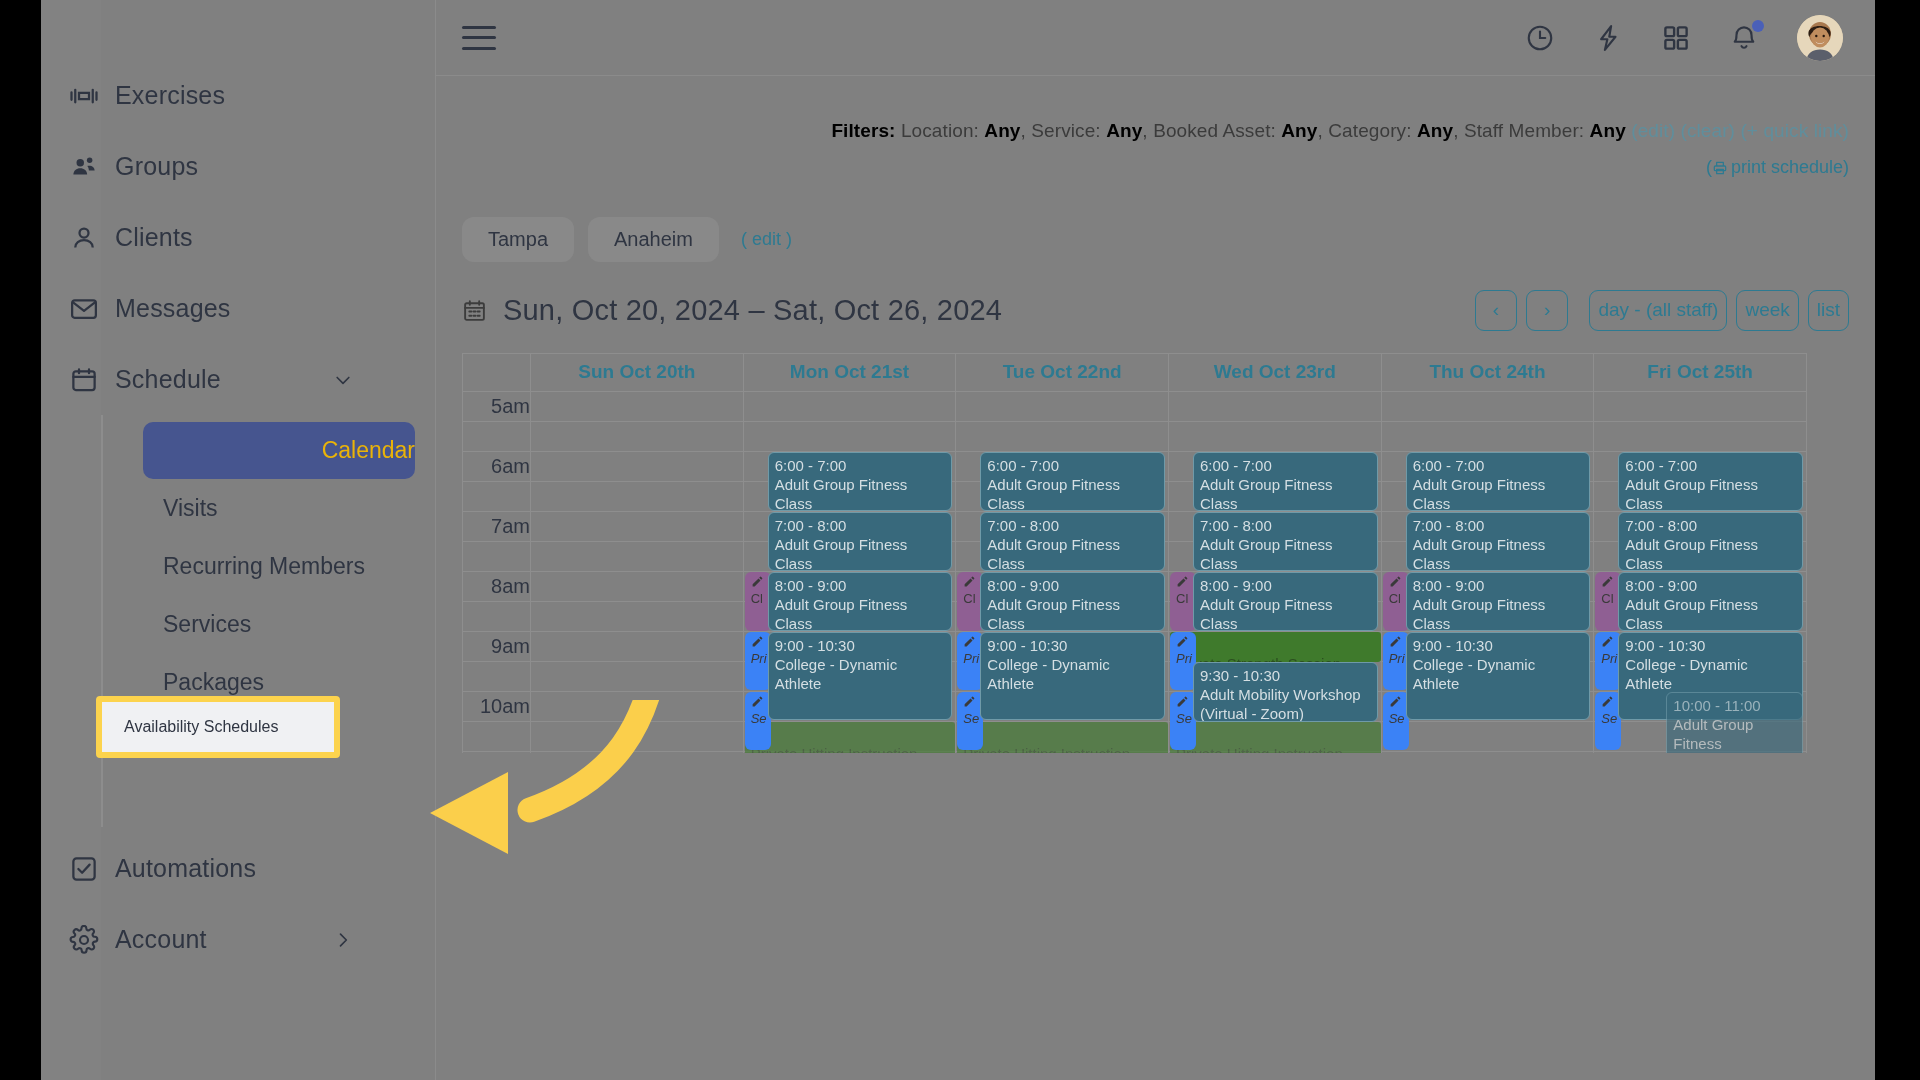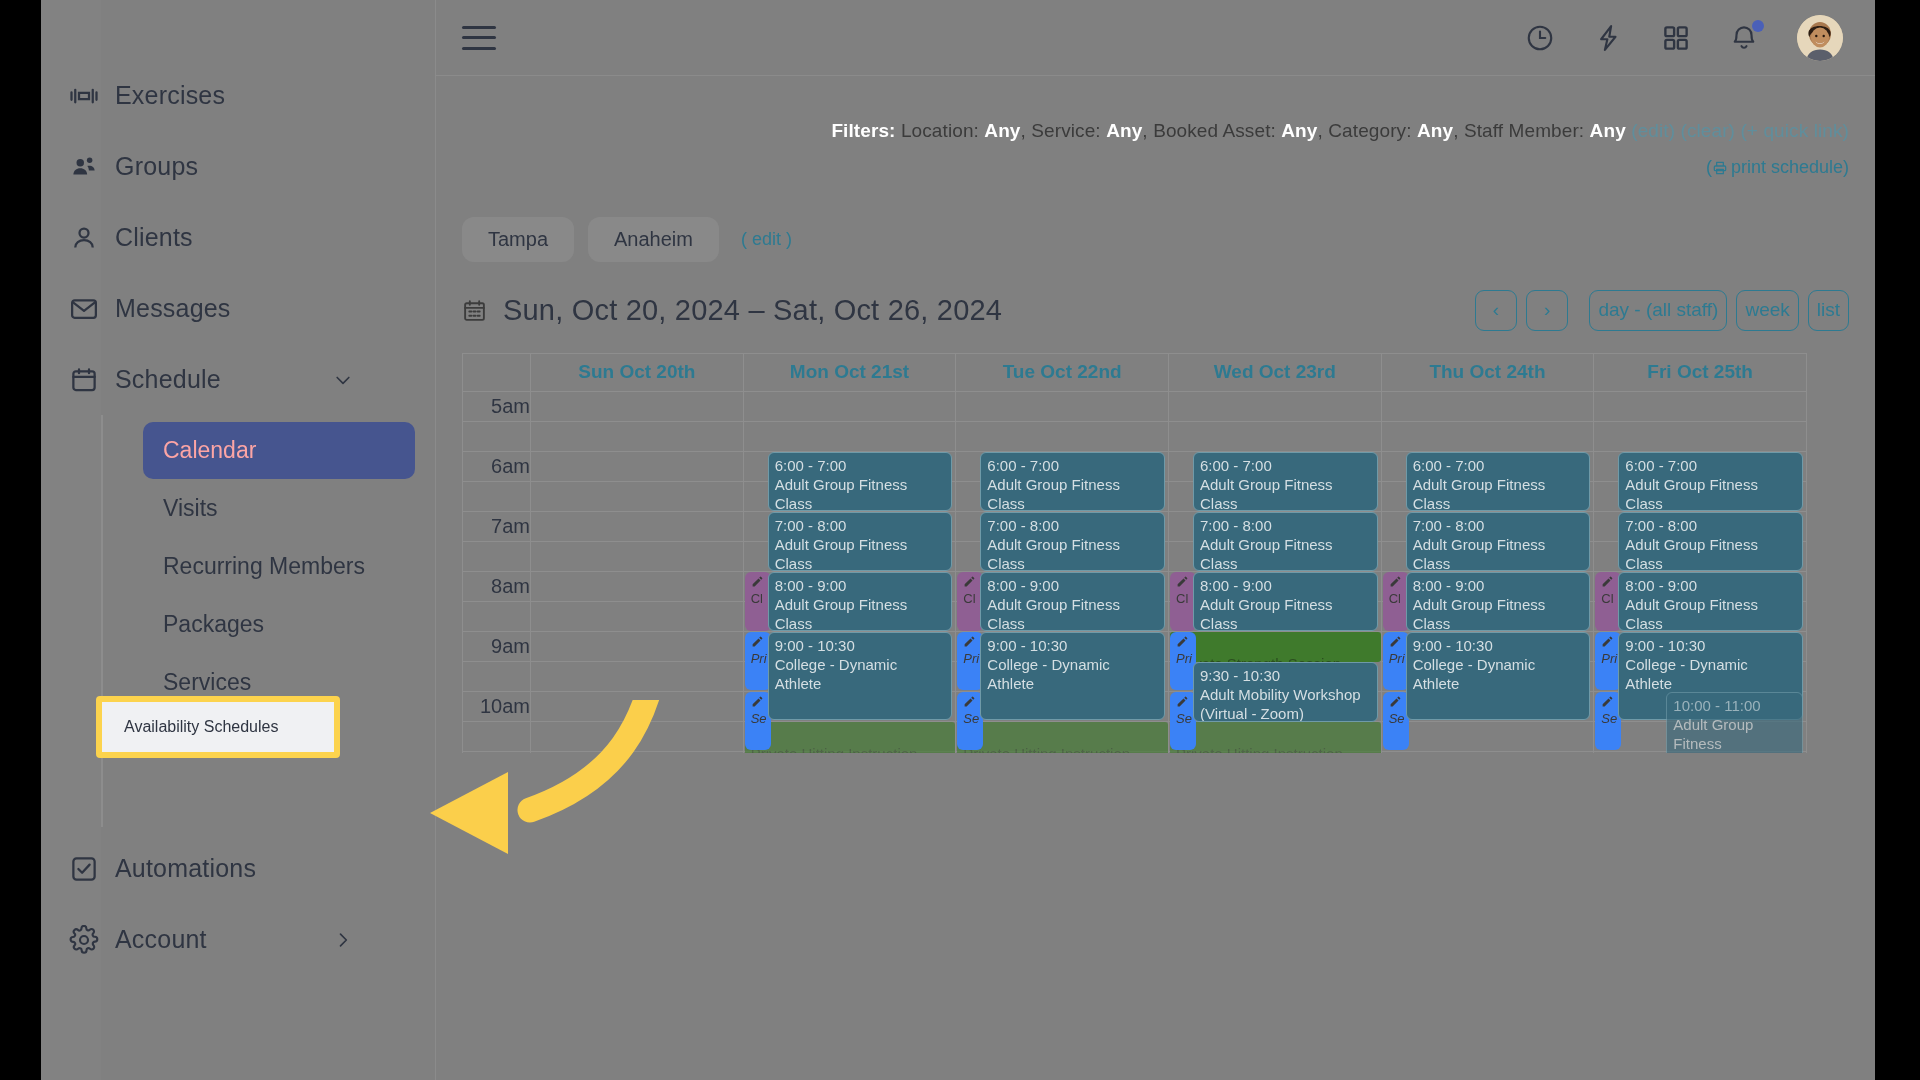--- a/index.html
+++ b/index.html
@@ -66,21 +66,22 @@
     height: 57px;
     margin: 1px 20px 1px 40px;
     padding-left: 20px;
     border-radius: 10px;
     color: #2f3542;
     font-size: 23px;
     cursor: pointer;
   }
   .sub-item.active {
     background: #46558f;
-    color: #fca5a5;
+    color: #eab308;
+    justify-content: flex-end;
   }
 
   
   .hl-box {
     position: absolute;
     left: 96px; top: 696px;
     width: 244px; height: 62px;
     border: 6px solid #fcd34d;
     background: #f0f1f3;
     border-radius: 4px;
@@ -137,21 +138,21 @@
   
   .content { position: relative; padding: 0 26px; }
 
   .filters {
     text-align: right;
     padding-top: 44px;
     font-size: 19px;
     color: #3b3b3b;
     letter-spacing: .1px;
   }
-  .filters b { color: #ffffff; }
+  .filters b { color: #000000; }
   .lnk { color: #2d7a91; cursor: pointer; }
   .lnk.muted { color: #5f8e9c; margin-top: 11px; }
 
   .printrow {
     text-align: right;
     margin-top: 15px;
     font-size: 18px;
     color: #2d7a91;
   }
   .printrow .prn-ic { display:inline-block; vertical-align:-3px; margin-right:3px; }
@@ -356,24 +357,24 @@
         <div class="sub-item active">
           <span>Calendar</span>
         </div>
         <div class="sub-item">
           <span>Visits</span>
         </div>
         <div class="sub-item">
           <span>Recurring Members</span>
         </div>
         <div class="sub-item">
+          <span>Services</span>
+        </div>
+        <div class="sub-item">
           <span>Packages</span>
-        </div>
-        <div class="sub-item">
-          <span>Services</span>
         </div>
         <div class="sub-item">
           <span>Locations</span>
         </div>
         <div class="sub-item">
           <span>&nbsp;</span>
         </div>
       </div>
 
       <div class="nav-item" style="margin-top:6px">

